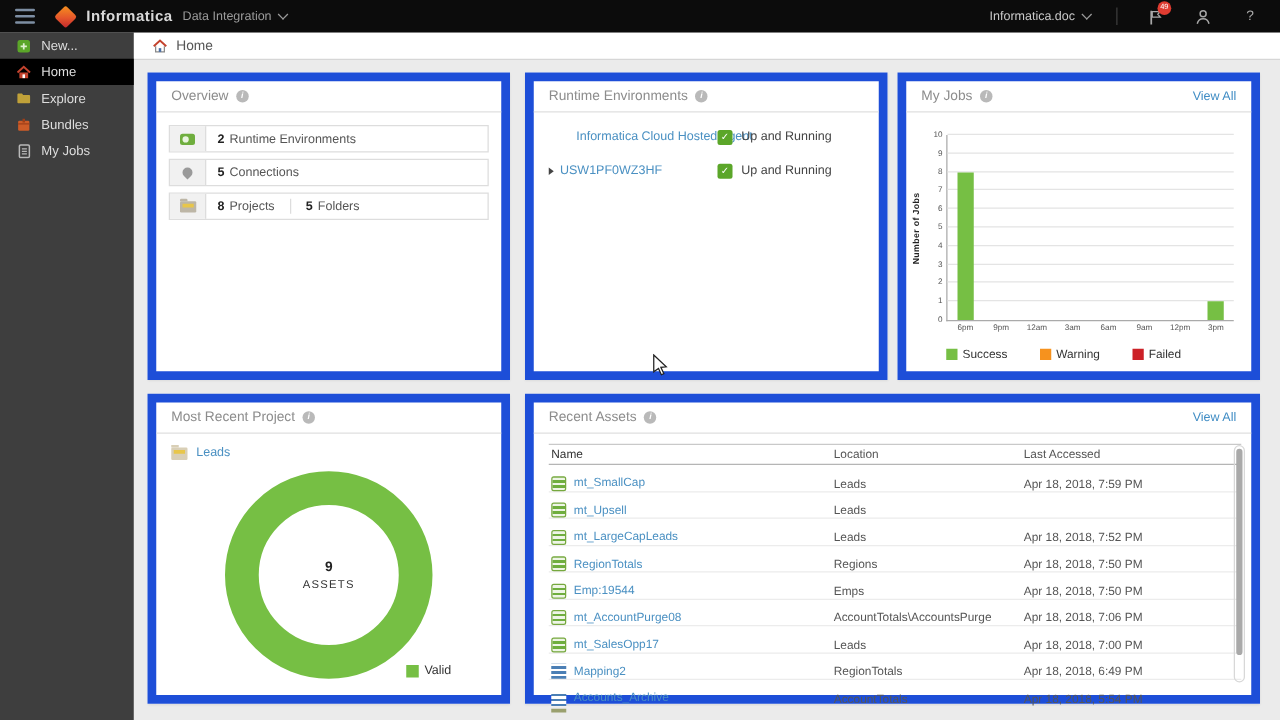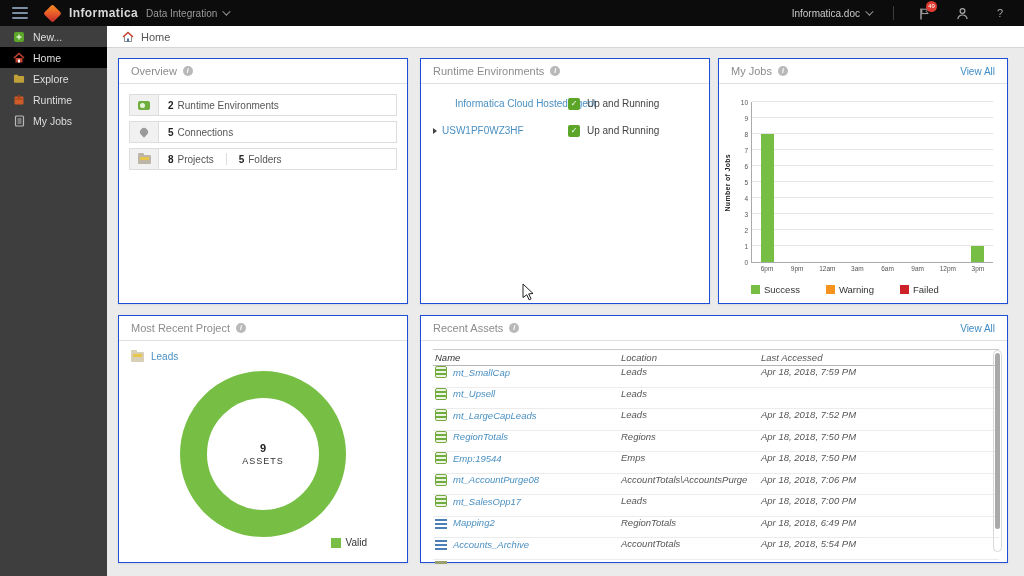--- a/index.html
+++ b/index.html
@@ -25,21 +25,21 @@
   .sidebar { position:absolute; left:0; top:26px; width:107px; height:550px; background:#3e3e3e; z-index:20; }
   .side-item { height:21px; display:flex; align-items:center; gap:8px; padding-left:13px; color:#dedede; font-size:10.5px; cursor:pointer; }
   .side-item.active { background:#000; }
   .side-icon { width:12px; height:12px; flex:0 0 12px; display:flex; align-items:center; justify-content:center; }
 
   
   .content { position:absolute; left:107px; top:26px; width:917px; height:550px; background:#ebebeb; }
   .breadcrumb { position:absolute; left:0; top:0; width:917px; height:22px; background:#fff; border-bottom:1px solid #d6d6d6; display:flex; align-items:center; gap:7px; padding-left:15px; }
   .breadcrumb-label { font-size:11px; color:#555; }
 
-  .card { position:absolute; background:#fff; border:1px solid #1d4ed8; box-shadow:0 1px 2px rgba(0,0,0,.08); }
+  .card { position:absolute; background:#fff; border:7px solid #1d4ed8; box-shadow:0 1px 2px rgba(0,0,0,.08); }
   .card-head { height:25px; display:flex; align-items:center; gap:6px; padding:0 12px; border-bottom:1px solid #e0e0e0; }
   .card-title { font-size:11px; color:#8c8c8c; }
   .info-icon { width:10px; height:10px; border-radius:50%; background:#b9b9b9; color:#fff; font-size:7px; line-height:10px; text-align:center; font-style:italic; font-weight:bold; }
   .view-all { margin-left:auto; font-size:10px; color:#3f8cc4; cursor:pointer; text-decoration:none; }
 
   
   #card-overview { left:11px; top:32px; width:290px; height:246px; }
   .ov-row { display:flex; align-items:stretch; border:1px solid #ddd; height:22px; margin:0 10px 5px 10px; }
   .ov-rows { padding-top:10px; }
   .ov-icon-cell { width:29px; background:#f1f1f1; border-right:1px solid #ddd; display:flex; align-items:center; justify-content:center; }
@@ -91,25 +91,25 @@
   .donut-wrap { position:absolute; left:50%; top:138px; transform:translate(-50%,-50%) ; width:166px; height:166px; }
   .donut-ring { width:166px; height:166px; border-radius:50%; border:27px solid #76bf44; }
   .donut-center { position:absolute; inset:0; display:flex; flex-direction:column; align-items:center; justify-content:center; gap:2px; }
   .donut-value { font-size:11px; font-weight:bold; color:#222; }
   .donut-label { font-size:9px; color:#333; letter-spacing:1px; }
   .proj-legend { position:absolute; right:40px; bottom:14px; display:flex; align-items:center; gap:5px; font-size:10px; color:#333; }
   .proj-legend .swatch { width:10px; height:10px; }
 
   
   #card-assets { left:313px; top:289px; width:588px; height:248px; }
-  .assets-table { position:absolute; left:12px; right:8px; top:33px;font-style:italic; }
+  .assets-table { position:absolute; left:12px; right:8px; top:33px; }
   .at-header { display:flex; height:17px; align-items:center; border-top:1px solid #c9c9c9; border-bottom:1px solid #b5b5b5; font-size:9.5px; color:#333; }
-  .at-row { display:flex; height:21.5px; align-items:flex-start; border-bottom:1px solid #ececec; font-size:9.5px; }
+  .at-row { display:flex; height:21.5px; align-items:flex-end; border-bottom:1px solid #ececec; font-size:9.5px; }
   .col-name { width:188px; display:flex; align-items:center; gap:6px; padding-left:2px; }
-  .col-loc { width:140px; color:#555; }
+  .col-loc { width:152px; color:#555;margin-left:40px; }
   .col-date { flex:1; color:#555; }
   .asset-link { color:#4a90c2; cursor:pointer; text-decoration:none; }
   .asset-icon { width:12px; height:12px; flex:0 0 12px; }
   .asset-icon.mtask { border:1px solid #76a83e; background:repeating-linear-gradient(#eef5e6 0 2px,#6fae3e 2px 4px); border-radius:2px; }
   .asset-icon.mapping { background:repeating-linear-gradient(#fff 0 2px,#4b7fb5 2px 4px); }
   .partial-row { height:6px; display:flex; align-items:center; }
   .partial-dash { width:12px; height:3px; background:#9aa06e; margin-left:2px; }
   .v-scrollbar { position:absolute; right:5px; top:34px; bottom:10px; width:9px; border:1px solid #d8d8d8; border-radius:5px; }
   .v-thumb { position:absolute; left:1px; right:1px; top:2px; height:88%; background:#a9a9a9; border-radius:4px; cursor:grab; }
 
@@ -187,21 +187,21 @@
       <span>Explore</span>
     </div>
     <div class="side-item">
       <span class="side-icon">
         <svg width="12" height="12" viewBox="0 0 12 12">
             <rect x="1.5" y="2.5" width="9" height="8" rx="1" fill="#cd5c28"></rect>
             <path d="M1.5 5h9" stroke="#9e3f18" stroke-width="1"></path>
             <rect x="5" y="1" width="2" height="3" fill="#9e3f18"></rect>
           </svg>
       </span>
-      <span>Runtime</span>
+      <span>Bundles</span>
     </div>
     <div class="side-item">
       <span class="side-icon">
         <svg width="11" height="12" viewBox="0 0 11 12">
             <rect x="1.5" y="1" width="8" height="10" rx="1" fill="none" stroke="#b9b9b9" stroke-width="1.2"></rect>
             <path d="M3.5 4h4M3.5 6h4M3.5 8h4" stroke="#b9b9b9"></path>
           </svg>
       </span>
       <span>My Jobs</span>
     </div>

